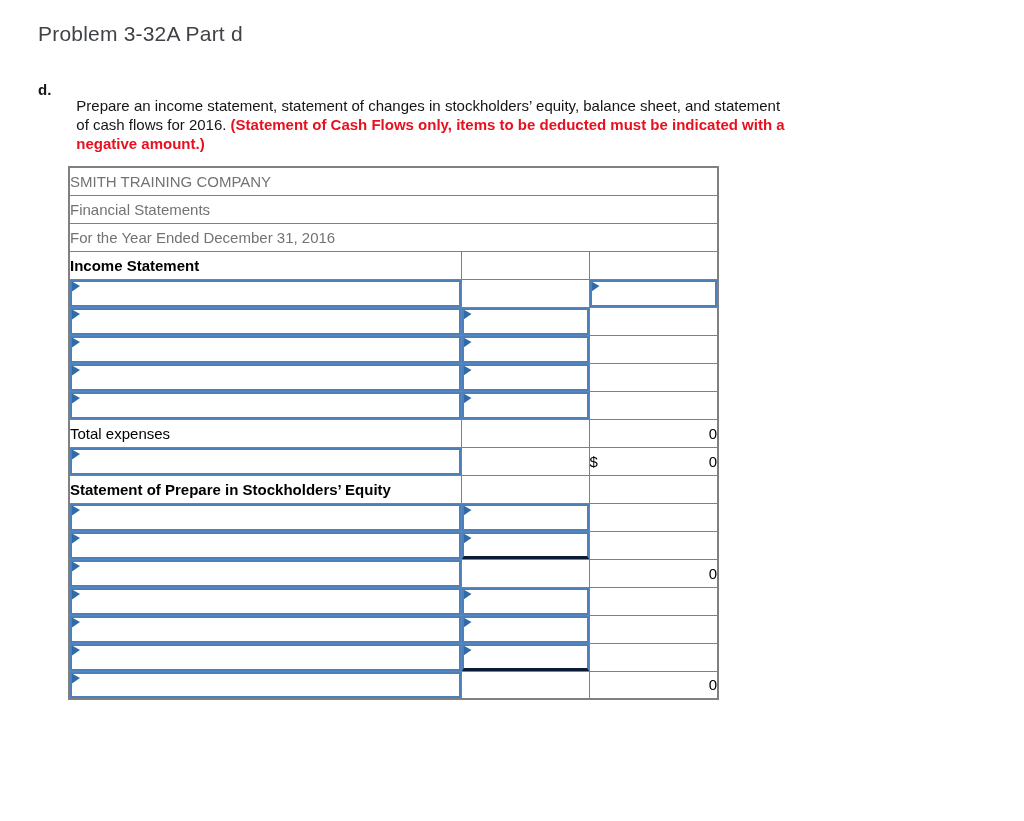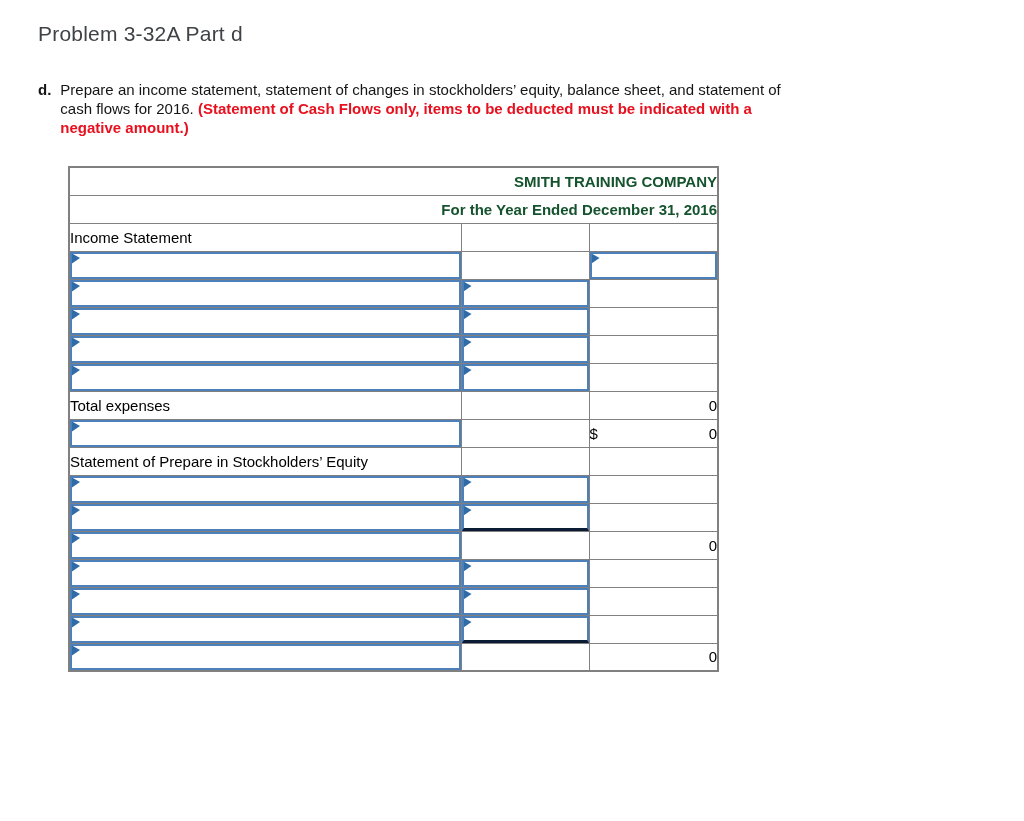--- a/index.html
+++ b/index.html
@@ -21,38 +21,38 @@
   .page-title{
     position:absolute;left:38px;top:22px;margin:0;
     font-size:21px;font-weight:400;color:var(--title-gray);letter-spacing:.2px;
   }
   .instruction{
     position:absolute;left:38px;top:80px;width:768px;
     display:flex;align-items:flex-start;
     font-size:15px;line-height:19px;color:var(--text-black);
   }
   .instruction .item-label{font-weight:bold;margin-right:9px;}
-  .instruction p{margin:0;}
+  .instruction p{margin:16px;}
   .instruction .warning{font-weight:bold;color:var(--warning-red);}
   table.fs{
     position:absolute;left:68px;top:166px;width:649px;
     border-collapse:collapse;table-layout:fixed;
     border:2px solid var(--grid-gray);
     font-size:15px;color:#000;
   }
   table.fs td{
     border:1px solid var(--grid-gray);
     height:28px;padding:0;background:#fff;overflow:hidden;
   }
   td.hdr{
     background:var(--header-blue);
-    text-align:right;font-weight:bold;height:27px;color:#14532d;
+    text-align:left;font-weight:normal;height:27px;color:#737373;
   }
   td.lbl{padding:0 6px;white-space:nowrap;}
-  td.lbl.b{font-weight:normal;}
+  td.lbl.b{font-weight:bold;}
   td.in-cell{position:relative;}
   .input-box{
     position:absolute;inset:0;background:#fff;
     border:2px solid var(--input-blue);
   }
   .input-box.u-black{border-bottom:3px solid var(--underline-navy);}
   .flag{
     position:absolute;top:0;left:0;width:8px;height:10px;
     background:var(--flag-blue);
     clip-path:polygon(0 0,100% 45%,0 100%);
@@ -80,20 +80,23 @@
     <colgroup>
       <col style="width:392px">
       <col style="width:128px">
       <col style="width:129px">
     </colgroup>
     <tbody>
         <tr>
           <td colspan="3" class="hdr">SMITH TRAINING COMPANY</td>
         </tr>
         <tr>
+          <td colspan="3" class="hdr">Financial Statements</td>
+        </tr>
+        <tr>
           <td colspan="3" class="hdr">For the Year Ended December 31, 2016</td>
         </tr>
         <tr>
           <td class="lbl b">Income Statement</td>
           <td></td>
           <td></td>
         </tr>
         <tr>
           <td class="in-cell">
             <div class="input-box">

